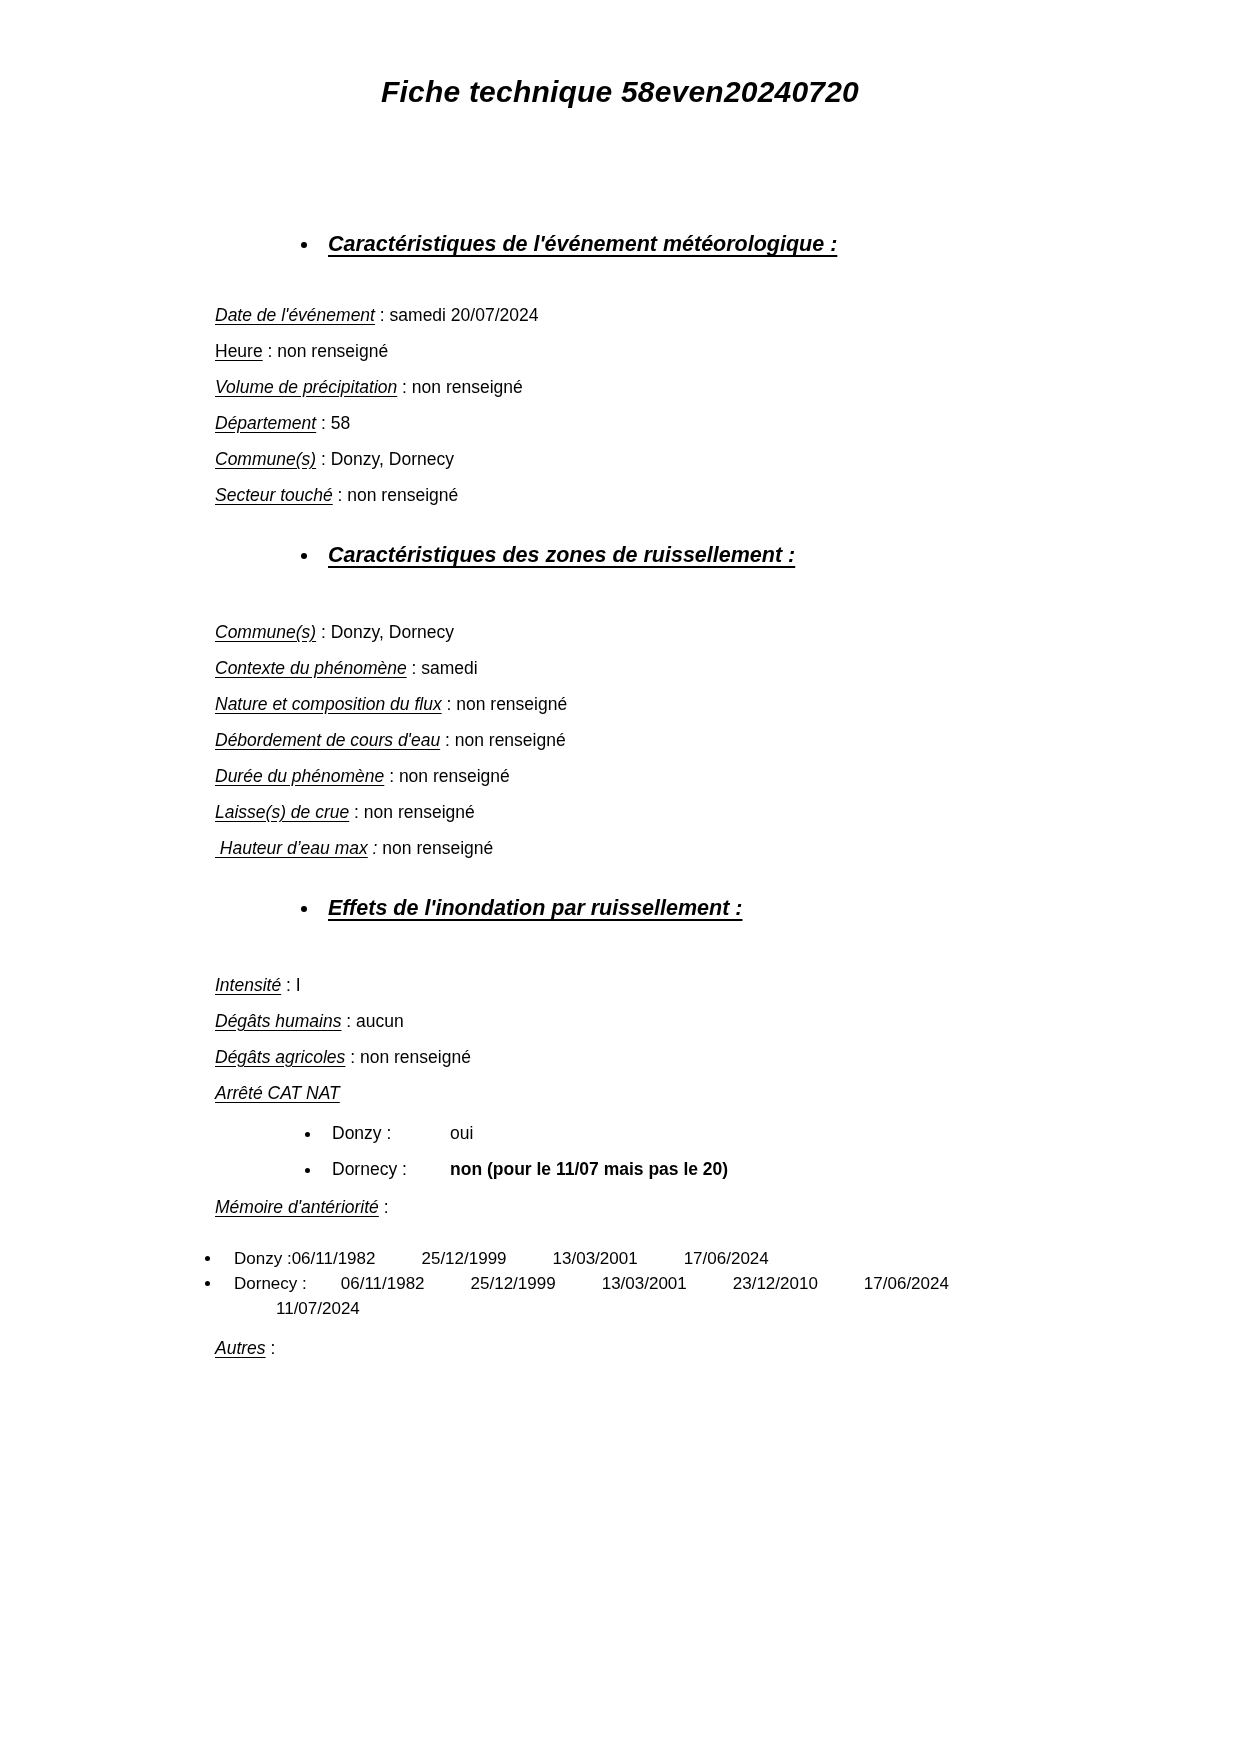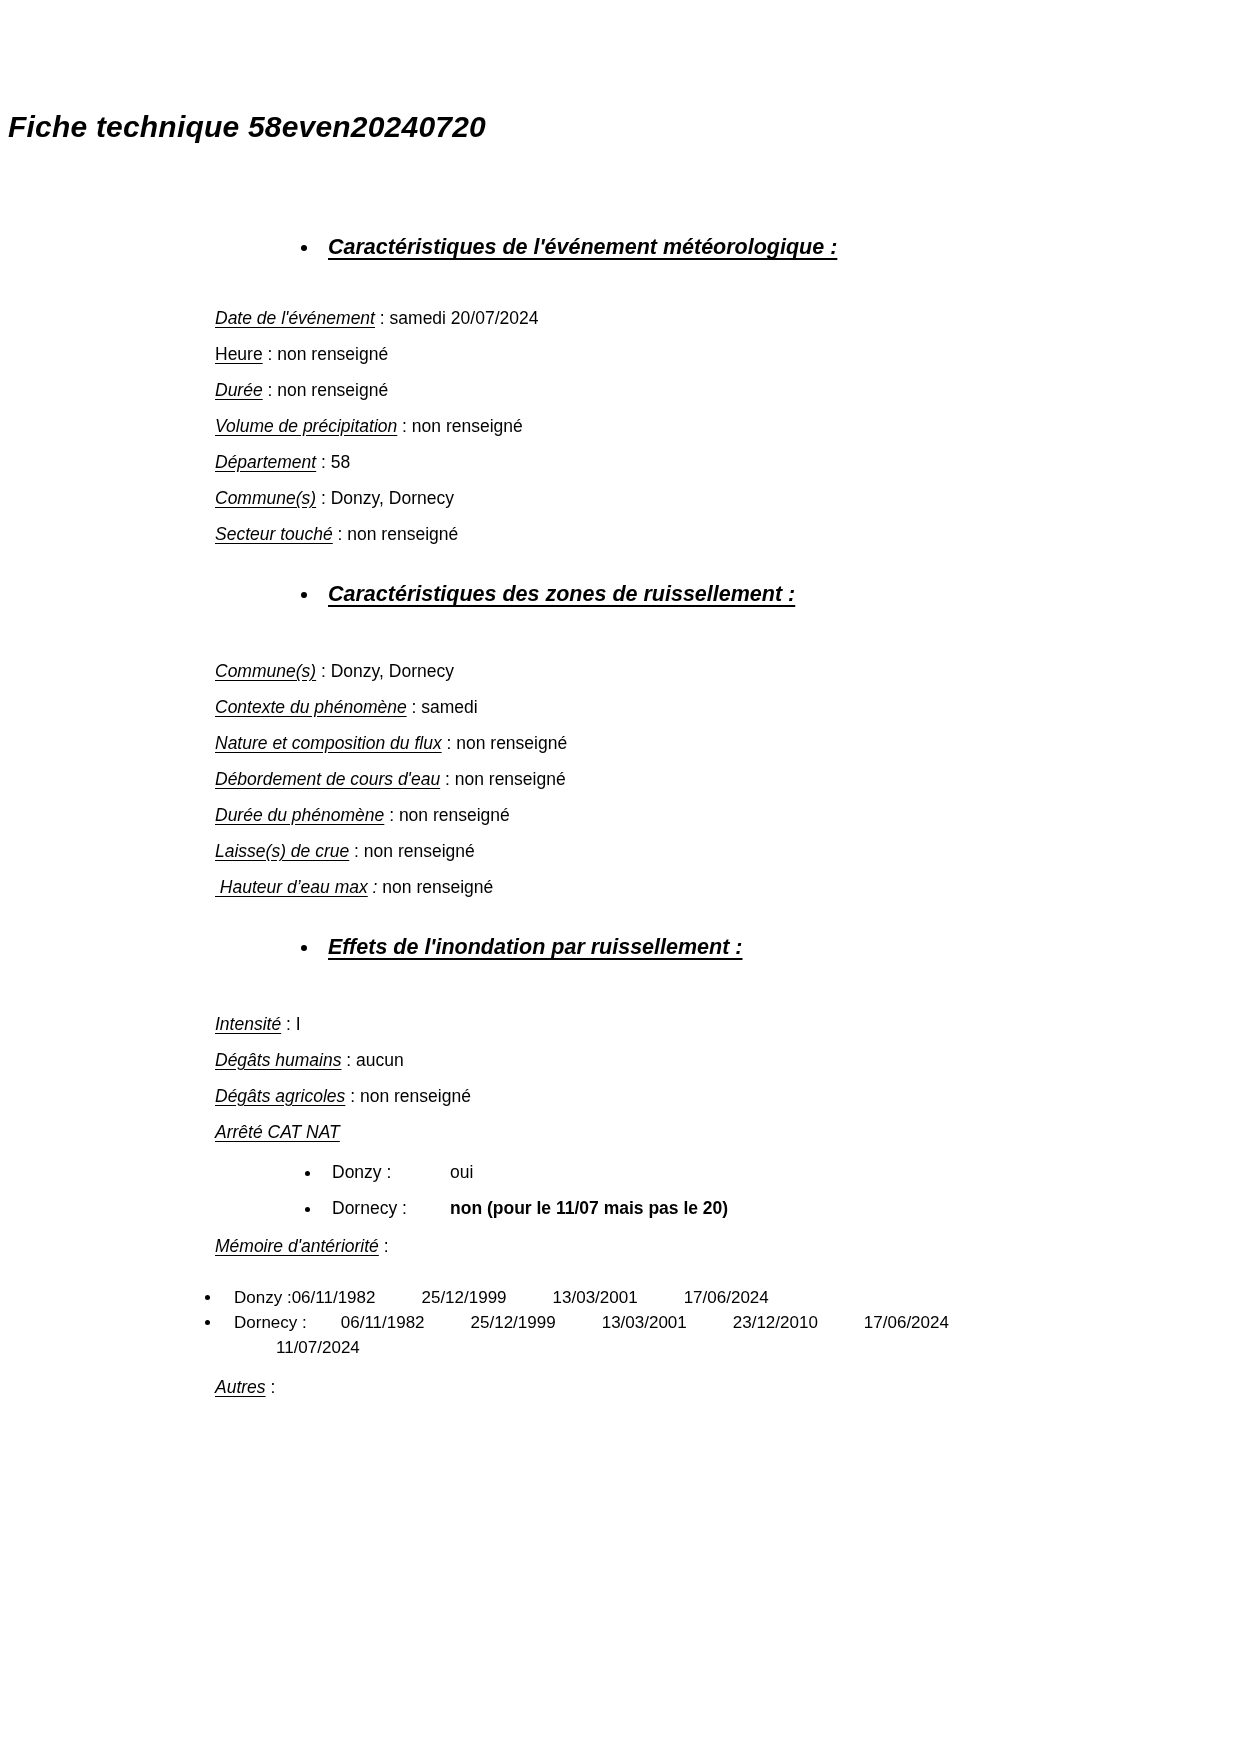--- a/index.html
+++ b/index.html
@@ -10,36 +10,37 @@
     height: 1753px;
     margin: 0 auto;
     background: #ffffff;
     color: #000000;
     font-family: "Liberation Sans", "DejaVu Sans", sans-serif;
     overflow: hidden;
   }
 
   
   .doc-title {
-    margin: 8px;
-    padding-top: 98px;
+    margin: 0;
+    padding-top: 71px;
+    text-align: center;
     font-size: 30px;
     line-height: 42px;
     font-weight: bold;
     font-style: italic;
     letter-spacing: 0.2px;
   }
 
   
   ul.h-list {
     margin: 0;
     padding: 0 0 0 320px;
     list-style: disc outside;
   }
-  ul.h-list.h1 { margin-top: 86px; }
+  ul.h-list.h1 { margin-top: 118px; }
   ul.h-list.h2 { margin-top: 36px; }
   ul.h-list.h3 { margin-top: 36px; }
   ul.h-list li {
     font-size: 21.5px;
     line-height: 27px;
     font-weight: bold;
     font-style: italic;
     padding-left: 8px;
   }
   .heading-text { text-decoration: underline; text-underline-offset: 4px; text-decoration-thickness: 2px; }
@@ -105,21 +106,20 @@
 
   <h1 class="doc-title">Fiche technique 58even20240720</h1>
 
   <ul class="h-list h1">
     <li><span class="heading-text">Caractéristiques de l'événement météorologique :</span></li>
   </ul>
 
   <div class="fields f1">
     <p class="field"><span class="lbl">Date de l'événement</span><span class="sep"> : </span><span class="val">samedi 20/07/2024</span></p>
     <p class="field"><span class="lbl up">Heure</span><span class="sep"> : </span><span class="val">non renseigné</span></p>
-    <p class="field"><span class="lbl">Durée</span><span class="sep"> : </span><span class="val">non renseigné</span></p>
     <p class="field"><span class="lbl">Volume de précipitation</span><span class="sep"> : </span><span class="val">non renseigné</span></p>
     <p class="field"><span class="lbl">Département</span><span class="sep"> : </span><span class="val">58</span></p>
     <p class="field"><span class="lbl">Commune(s)</span><span class="sep"> : </span><span class="val">Donzy, Dornecy</span></p>
     <p class="field"><span class="lbl">Secteur touché</span><span class="sep"> : </span><span class="val">non renseigné</span></p>
   </div>
 
   <ul class="h-list h2">
     <li><span class="heading-text">Caractéristiques des zones de ruissellement :</span></li>
   </ul>
 

